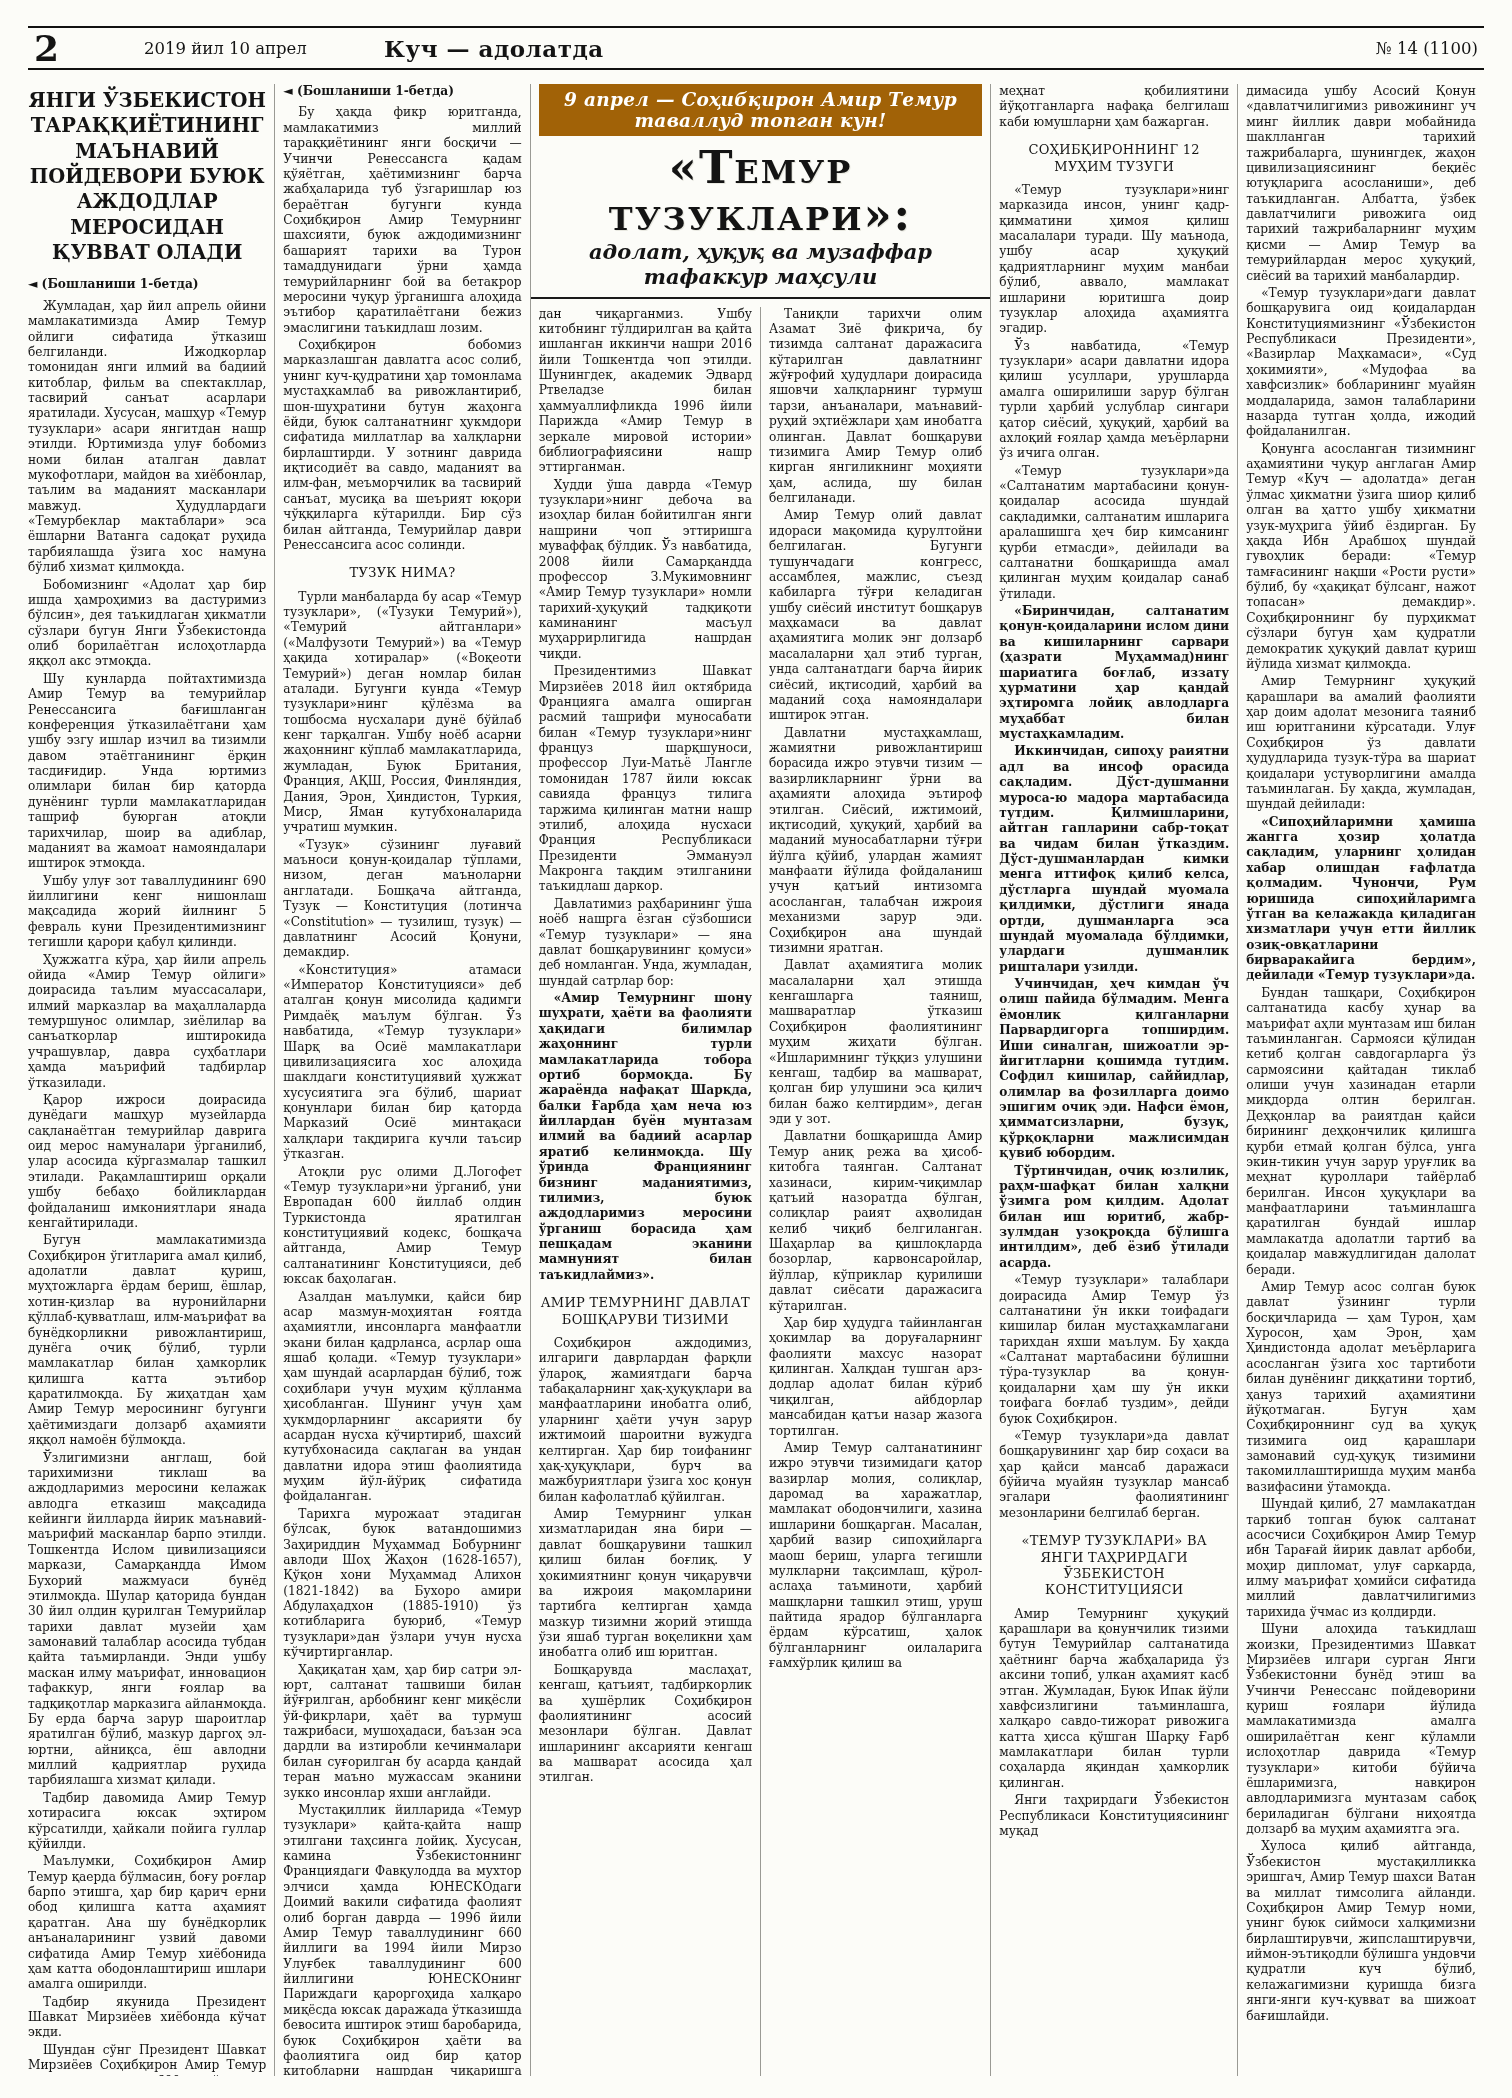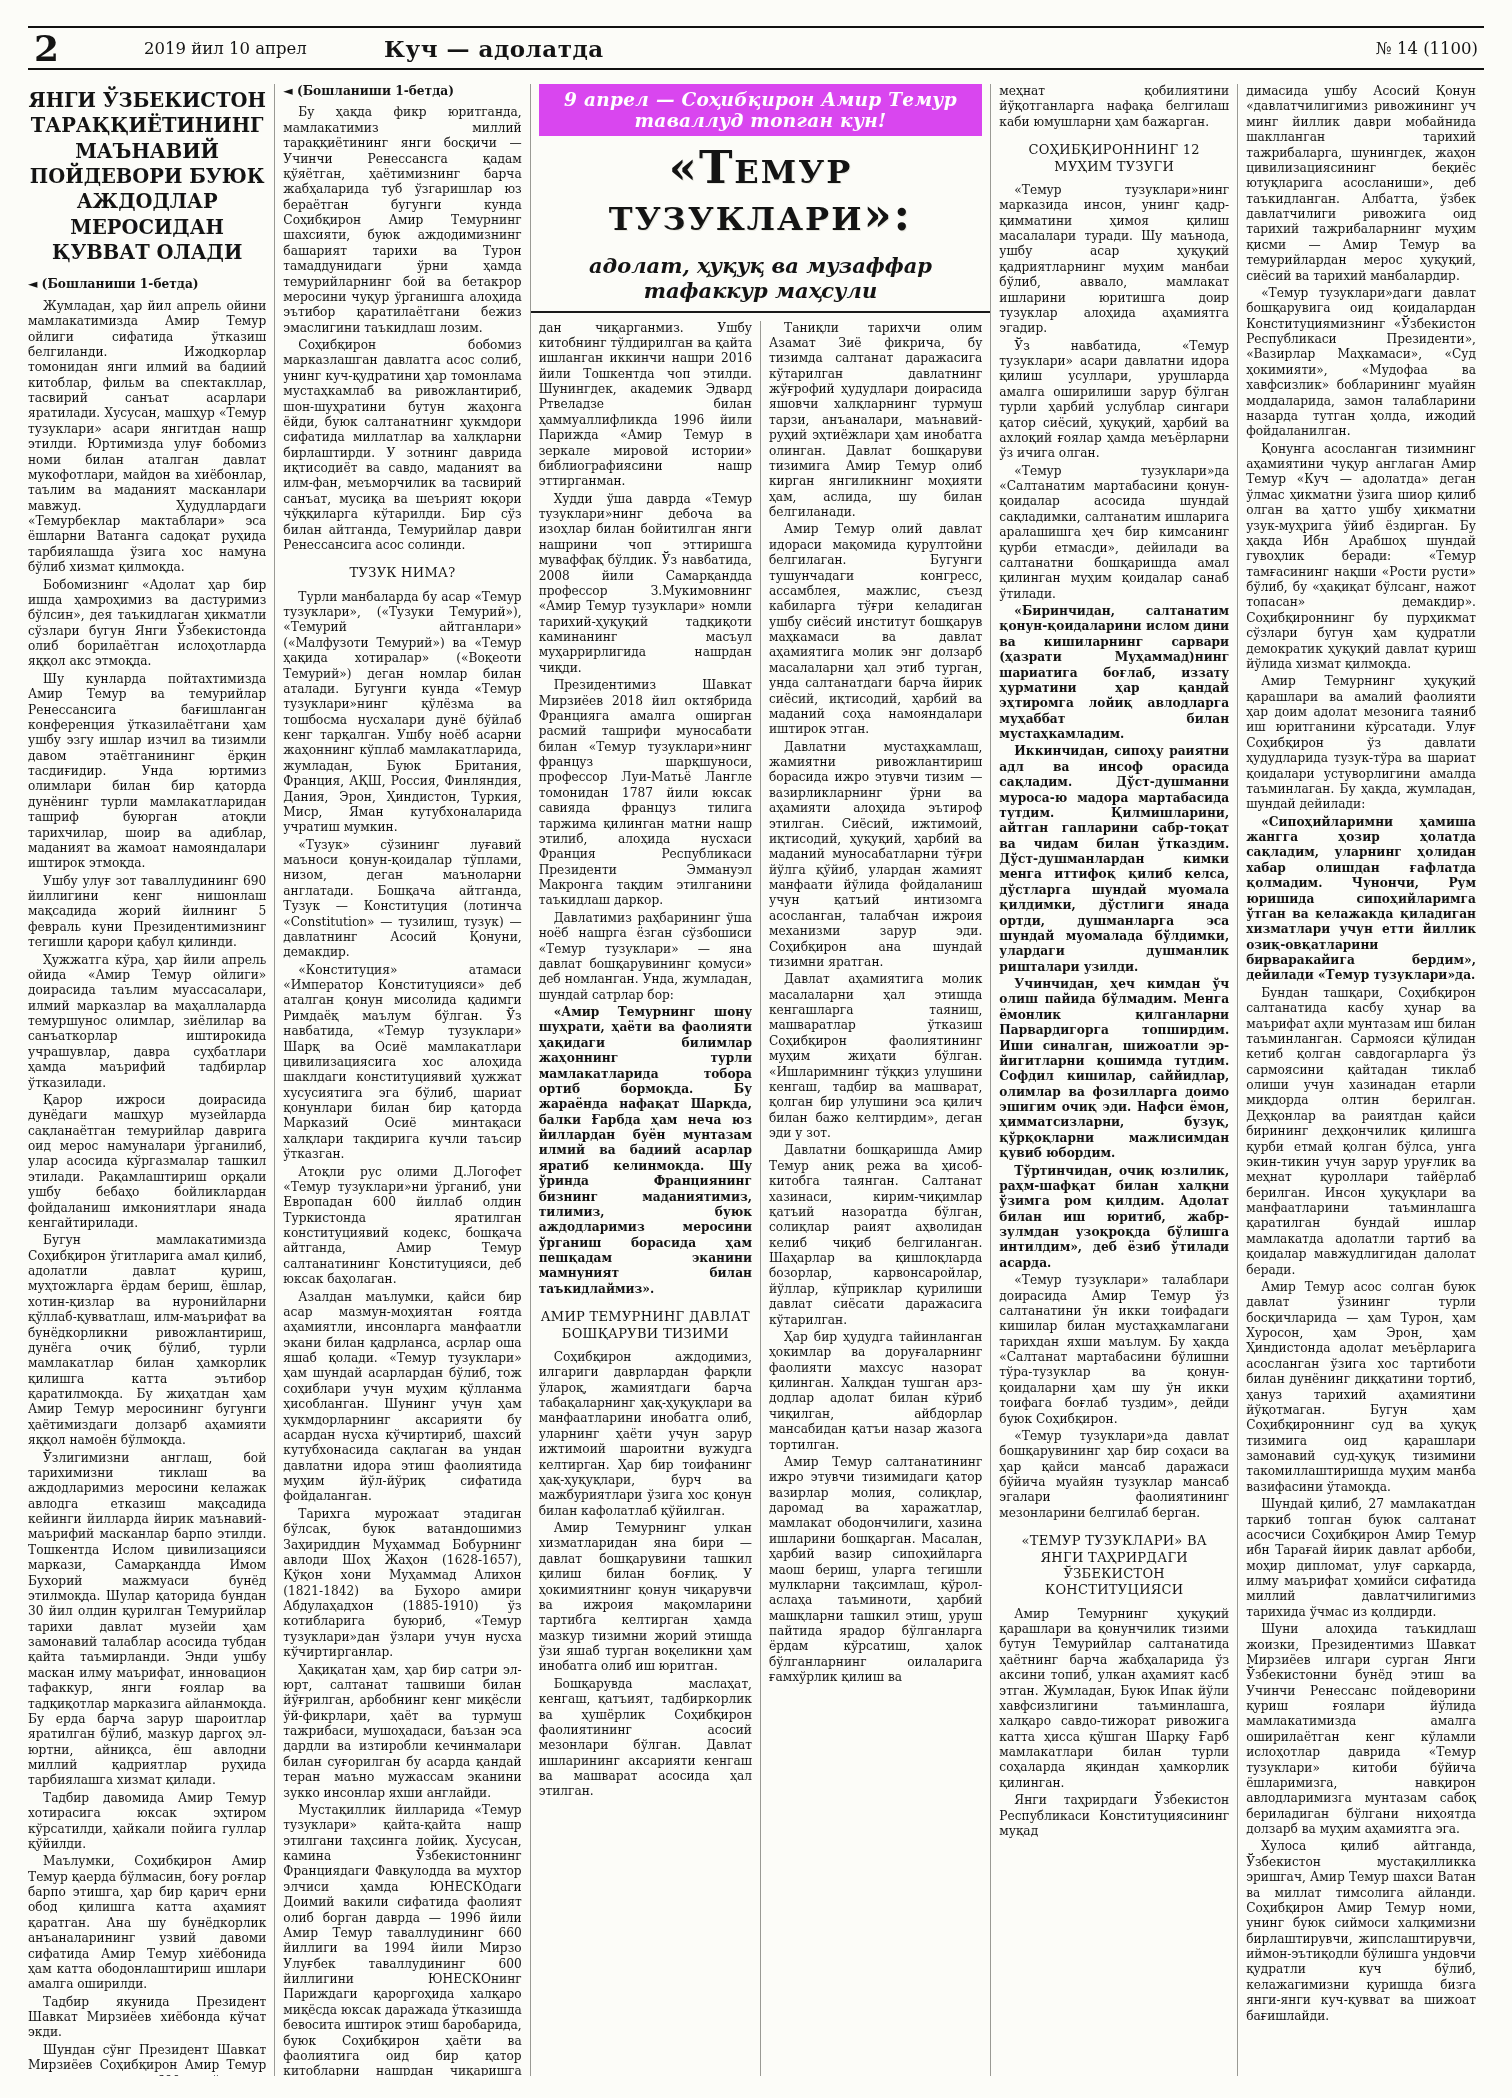--- a/index.html
+++ b/index.html
@@ -30,29 +30,29 @@
   
   .headline{
     font-size:19.5px;font-weight:bold;text-align:center;line-height:1.3;
     margin:4px 0 12px;text-indent:0;
   }
   
   .feature{flex:4 1 0;display:flex;align-items:stretch;overflow:hidden;}
   .feat-left{flex:2 1 0;display:flex;flex-direction:column;overflow:hidden;}
   .feat-head{padding:0 8px 6px;border-bottom:2px solid #1a1a1a;margin-bottom:8px;}
   .banner{
-    background:#d946ef;color:#fff;font-style:italic;font-weight:bold;
+    background:#a16207;color:#fff;font-style:italic;font-weight:bold;
     font-size:18.5px;text-align:center;padding:5px 4px;letter-spacing:.3px;
   }
   .ftitle{
     font-size:45px;font-weight:bold;text-align:center;line-height:1.05;
     font-variant-caps:small-caps;letter-spacing:2px;margin:8px 0 0;
     text-shadow:1px 1px 0 #e8e8e0;
   }
-  .fsub{font-size:21px;font-weight:bold;font-style:italic;text-align:center;margin:14px 0 2px;}
+  .fsub{font-size:21px;font-weight:bold;font-style:italic;text-align:center;margin:0 0 2px;}
   .feat-cols{flex:1;display:flex;align-items:stretch;overflow:hidden;}
   .feat-cols .col{padding:0 8px;}
 </style>
 </head>
 <body>
 
 <div class="page">
 
   <header class="masthead">
     <div class="mast-row">

